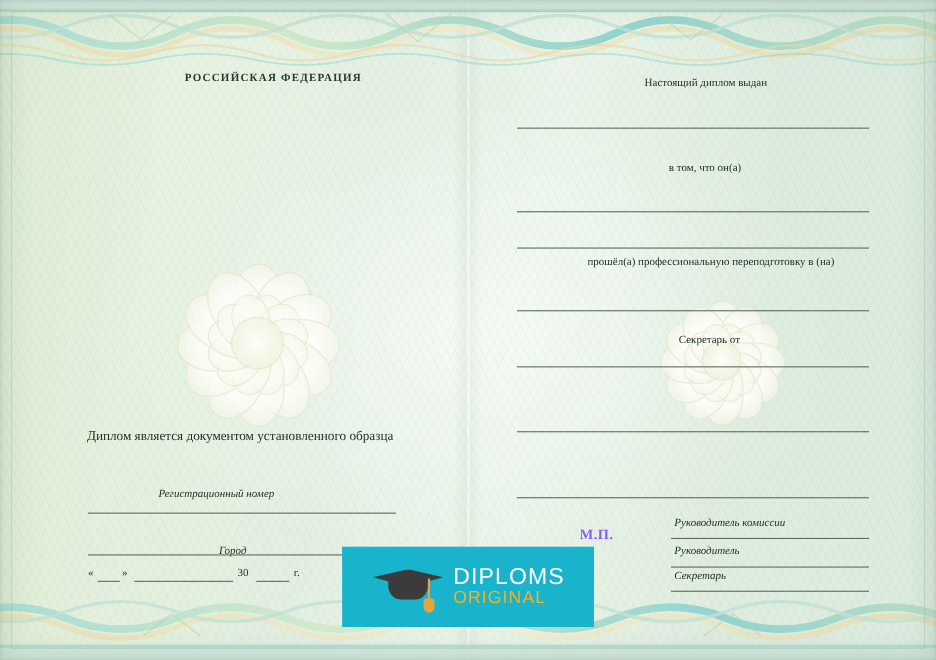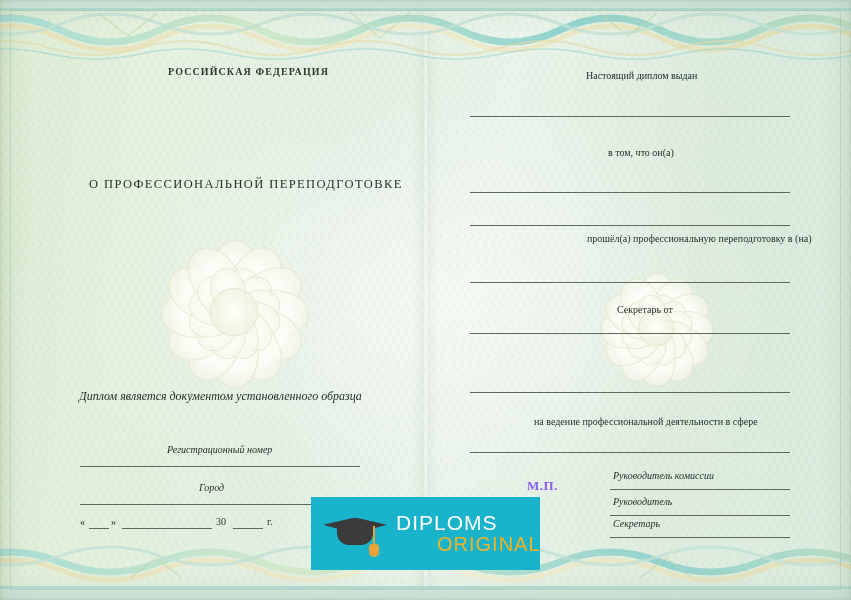--- a/index.html
+++ b/index.html
@@ -126,21 +126,20 @@
     letter-spacing: 5px;
     font-weight: bold;
     color: #1b2a22;
   }
   .subtitle {
     font-size: 12.5px;
     letter-spacing: 1.4px;
     color: #24332b;
   }
   .italic-note {
-    font-style: italic;
     font-size: 12px;
     color: #22312a;
   }
   .field-label {
     font-size: 10px;
     color: #22312a;
   }
   .field-label.it { font-style: italic; }
   .rline {
     position: absolute;
@@ -157,21 +156,21 @@
   .logo {
     position: absolute;
     left: 311px;
     top: 497px;
     width: 229px;
     height: 73px;
     background: #19b3cc;
     display: flex;
     align-items: center;
     gap: 9px;
-    padding-left: 12px;
+    padding-left: 28px;
     box-sizing: border-box;
   }
   .logo .cap { position: relative; width: 64px; height: 52px; flex: 0 0 auto; }
   .logo .cap .board {
     position: absolute;
     left: 0; top: 10px;
     width: 64px; height: 16px;
     background: #3b3b3b;
     clip-path: polygon(50% 0%, 100% 45%, 50% 100%, 0% 45%);
   }
@@ -198,25 +197,24 @@
   .logo .words { display: flex; flex-direction: column; line-height: 1.05; }
   .logo .words .l1 {
     font-family: "Liberation Sans", sans-serif;
     font-size: 21px;
     letter-spacing: 1px;
     color: #ffffff;
     font-weight: normal;
   }
   .logo .words .l2 {
     font-family: "Liberation Sans", sans-serif;
-    font-size: 20px;
+    font-size: 16px;
     letter-spacing: 1px;
     color: #f0b323;
     font-weight: normal;
-    margin-left: 41px;
   }
 </style>
 </head>
 <body>
 
 <div id="page">
 
   <div class="paper-base"></div>
   <div class="paper-tint-left"></div>
   <div class="paper-tint-right"></div>
@@ -341,54 +339,52 @@
       <div class="petal" style="width: 25.92px; height: 34.1px; margin-left: -12.96px; margin-top: -34.1px; opacity: 0.9; transform: rotate(255deg);"></div>
       <div class="petal" style="width: 25.92px; height: 34.1px; margin-left: -12.96px; margin-top: -34.1px; opacity: 0.9; transform: rotate(285deg);"></div>
       <div class="petal" style="width: 25.92px; height: 34.1px; margin-left: -12.96px; margin-top: -34.1px; opacity: 0.9; transform: rotate(315deg);"></div>
       <div class="petal" style="width: 25.92px; height: 34.1px; margin-left: -12.96px; margin-top: -34.1px; opacity: 0.9; transform: rotate(345deg);"></div>
       <div class="core" style="width: 34px; height: 34px;"></div>
     </div>
 
   <div class="txt caps-small" style="left:152px; top:66px;margin-left:16px;">РОССИЙСКАЯ ФЕДЕРАЦИЯ</div>
 
 
-  <div class="txt subtitle" style="left:89px; top:177px;">О ПРОФЕССИОНАЛЬНОЙ ПЕРЕПОДГОТОВКЕ</div>
 
   <div class="txt italic-note" style="left:79px; top:389px;">Диплом является документом установленного образца</div>
 
-  <div class="txt field-label it" style="left:167px; top:444px;text-align:right;">Регистрационный номер</div>
+  <div class="txt field-label it" style="left:144px; top:444px;text-align:right;">Регистрационный номер</div>
   <div class="rline" style="left:80px; top:466px; width:280px;"></div>
 
-  <div class="txt field-label it" style="left:199px; top:482px;font-style:italic;">Город</div>
+  <div class="txt field-label it" style="left:199px; top:496px;font-style:italic;">Город</div>
   <div class="rline" style="left:80px; top:504px; width:280px;"></div>
 
   <div class="txt field-label" style="left:80px; top:516px;">«</div>
   <div class="rline" style="left:89px; top:528px; width:20px;"></div>
   <div class="txt field-label" style="left:111px; top:516px;">»</div>
   <div class="rline" style="left:122px; top:528px; width:90px;"></div>
   <div class="txt field-label" style="left:216px; top:516px;">30</div>
   <div class="rline" style="left:233px; top:528px; width:30px;"></div>
   <div class="txt field-label" style="left:267px; top:516px;">г.</div>
 
   <div class="txt field-label" style="left:586px; top:70px;">Настоящий диплом выдан</div>
   <div class="rline" style="left:470px; top:116px; width:320px;"></div>
 
   <div class="txt field-label" style="left:608px; top:147px;">в том, что он(а)</div>
   <div class="rline" style="left:470px; top:192px; width:320px;"></div>
   <div class="rline" style="left:470px; top:225px; width:320px;"></div>
 
-  <div class="txt field-label" style="left:554px; top:233px;padding-left:33px;">прошёл(а) профессиональную переподготовку в (на)</div>
+  <div class="txt field-label" style="left:501px; top:233px;padding-left:33px;">прошёл(а) профессиональную переподготовку в (на)</div>
   <div class="rline" style="left:470px; top:282px; width:320px;"></div>
 
   <div class="txt field-label" style="left:617px; top:304px;">Секретарь от</div>
   <div class="rline" style="left:470px; top:333px; width:320px;"></div>
 
   <div class="rline" style="left:470px; top:392px; width:320px;"></div>
 
-  <div class="txt field-label" style="left:534px; top:416px;">на ведение профессиональной деятельности в сфере</div>
   <div class="rline" style="left:470px; top:452px; width:320px;"></div>
 
   <div class="txt mp" style="left:527px; top:478px;">М.П.</div>
 
   <div class="txt field-label it" style="left:613px; top:470px;">Руководитель комиссии</div>
   <div class="rline" style="left:610px; top:489px; width:180px;"></div>
 
   <div class="txt field-label it" style="left:613px; top:496px;">Руководитель</div>
   <div class="rline" style="left:610px; top:515px; width:180px;"></div>
 

